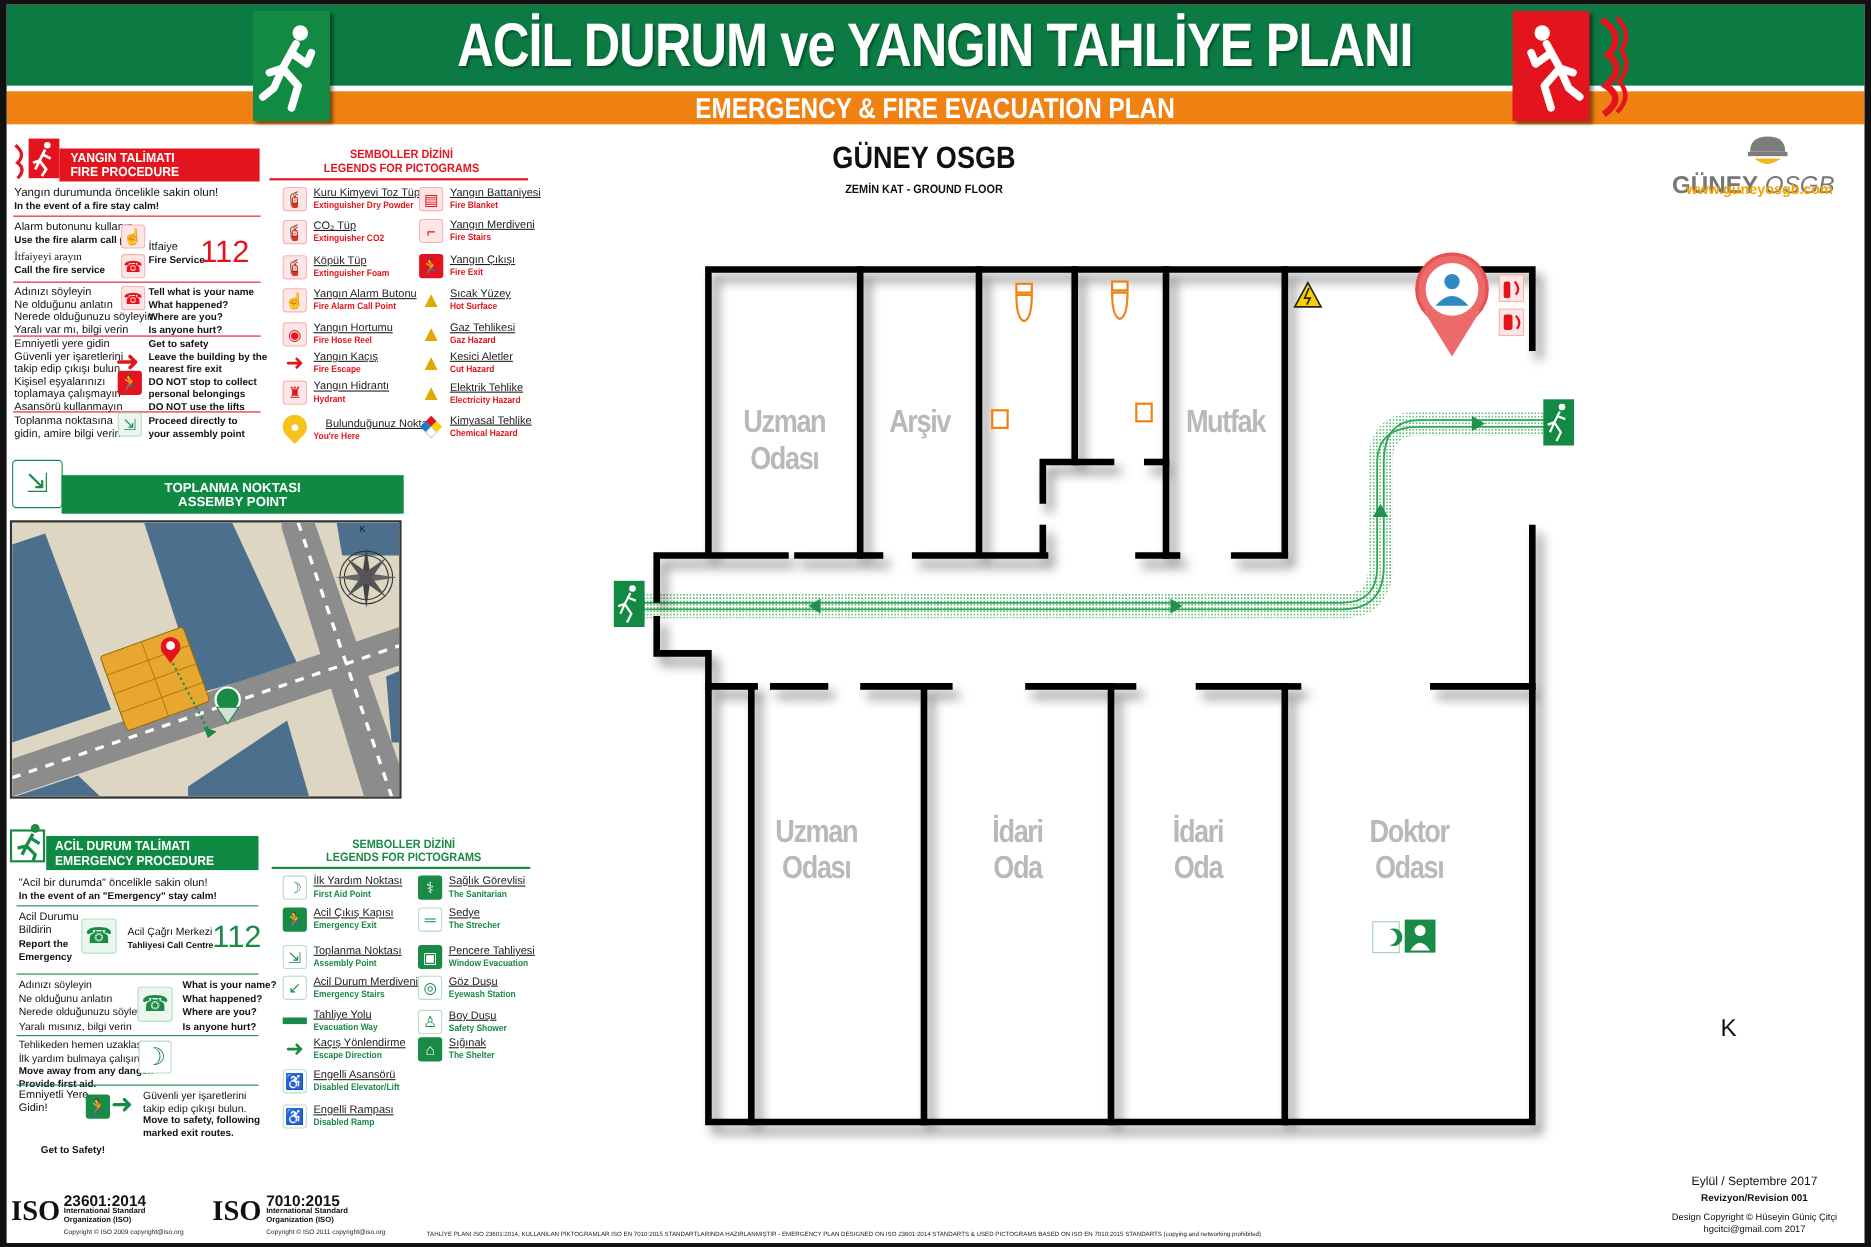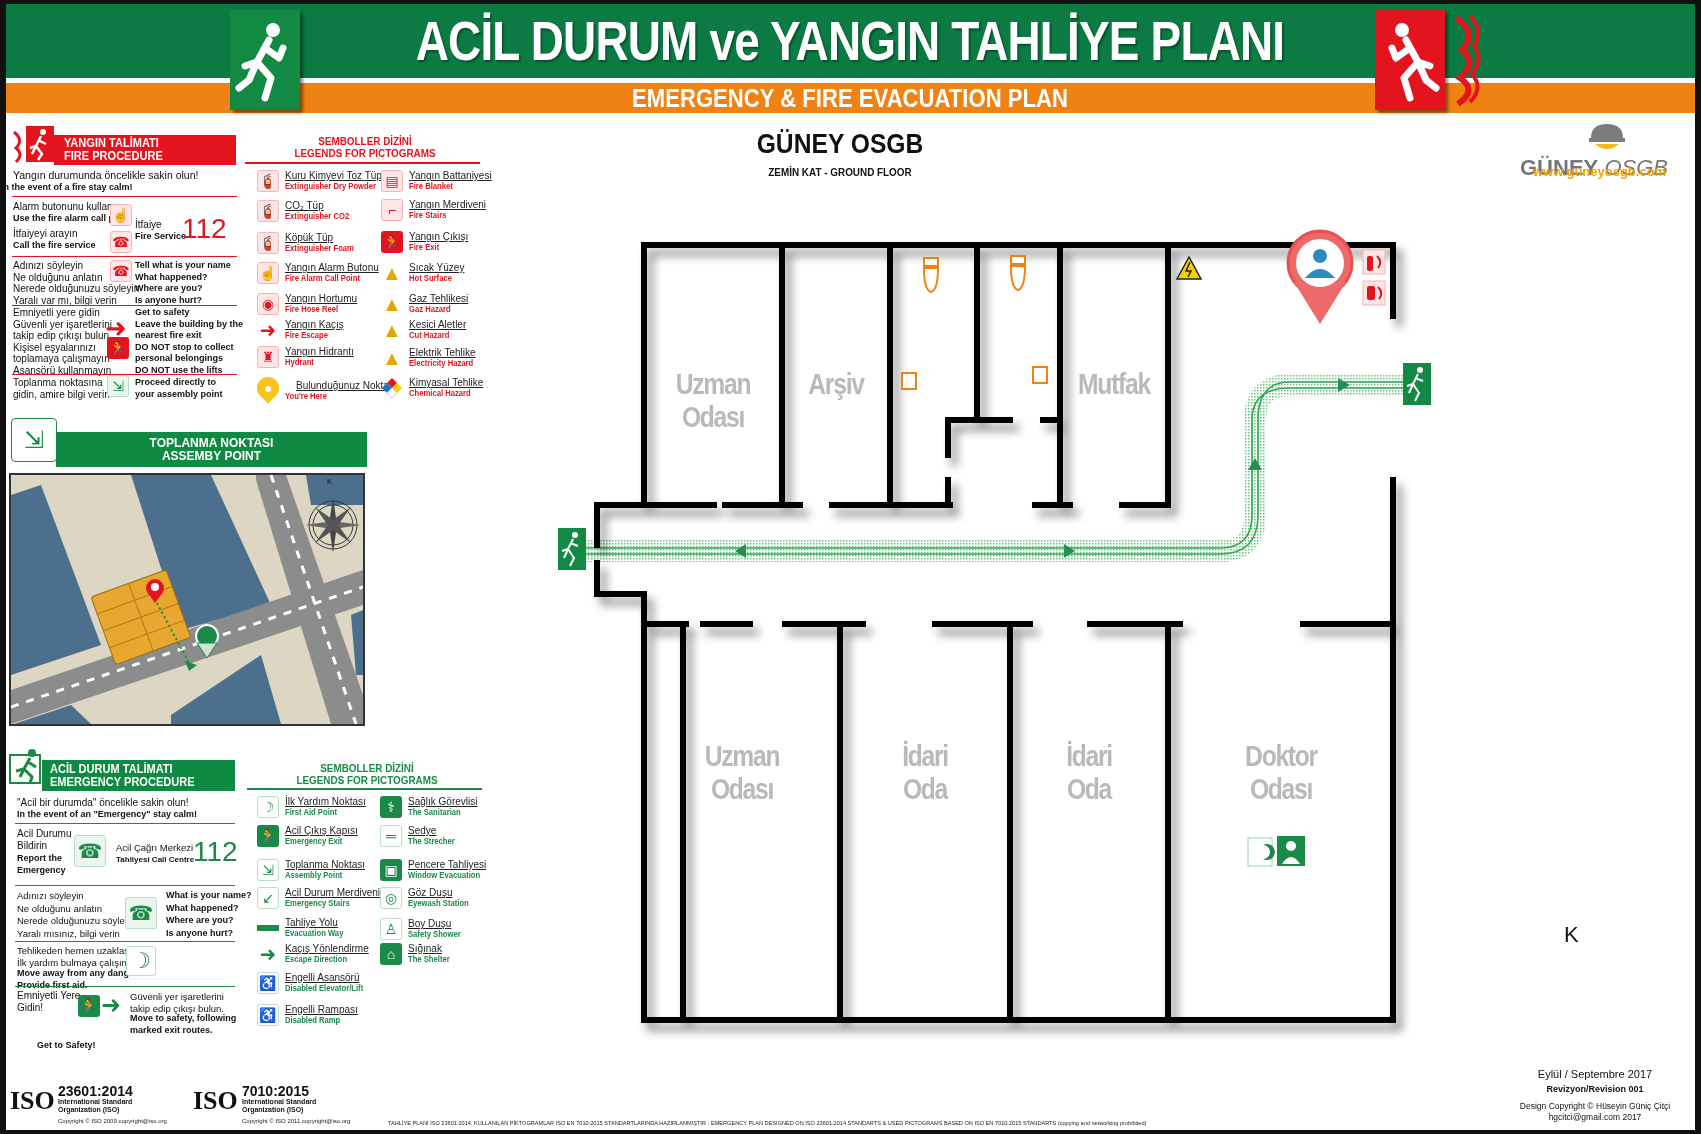--- a/index.html
+++ b/index.html
@@ -81,27 +81,27 @@
     <circle cx="33" cy="10" r="3" fill="#fff"></circle>
     <path d="M31 14 L26 24 L20 26 M28 18 L36 22 M26 24 L32 32 L28 38 M26 24 L22 32" stroke="#fff" stroke-width="2.5" fill="none"></path>
     <path d="M4 10 Q14 18 6 26 Q14 32 6 40" stroke="#e3141e" stroke-width="3" fill="none"></path>
   </svg>
 </div>
 <div class="sec-bar" style="left:54px;top:135px;width:182px;height:30px;background:#e3141e;">
   <span>YANGIN TALİMATI</span>
   <span>FIRE PROCEDURE</span>
 </div>
 <div class="txt" style="left:13px;top:170px;font-size:10.5px;">Yangın durumunda öncelikle sakin olun!</div>
-<div class="txt-b" style="left:1px;top:182px;">In the event of a fire stay calm!</div>
+<div class="txt-b" style="left:13px;top:182px;">In the event of a fire stay calm!</div>
 <div class="hr-red" style="left:12px;top:196px;width:225px;"></div>
 
 <div class="txt" style="left:13px;top:201px;">Alarm butonunu kullanın</div>
 <div class="txt-b" style="left:13px;top:213px;">Use the fire alarm call point</div>
 <div class="pic red" style="left:110px;top:204px;">☝</div>
-<div class="txt" style="left:13px;top:228px;">İtfaiyeyi arayın</div>
+<div class="txt" style="left:13px;top:228px;font-family:Liberation Serif, serif;">İtfaiyeyi arayın</div>
 <div class="txt-b" style="left:13px;top:240px;">Call the fire service</div>
 <div class="pic red" style="left:110px;top:231px;">☎</div>
 <div class="txt" style="left:135px;top:219px;">İtfaiye</div>
 <div class="txt-b" style="left:135px;top:231px;">Fire Service</div>
 <div class="num112" style="left:182px;top:215px;color:#e3141e;">112</div>
 <div class="hr-red" style="left:12px;top:256px;width:225px;"></div>
 
 <div class="txt" style="left:13px;top:260px;">Adınızı söyleyin
 Ne olduğunu anlatın
 Nerede olduğunuzu söyleyin

